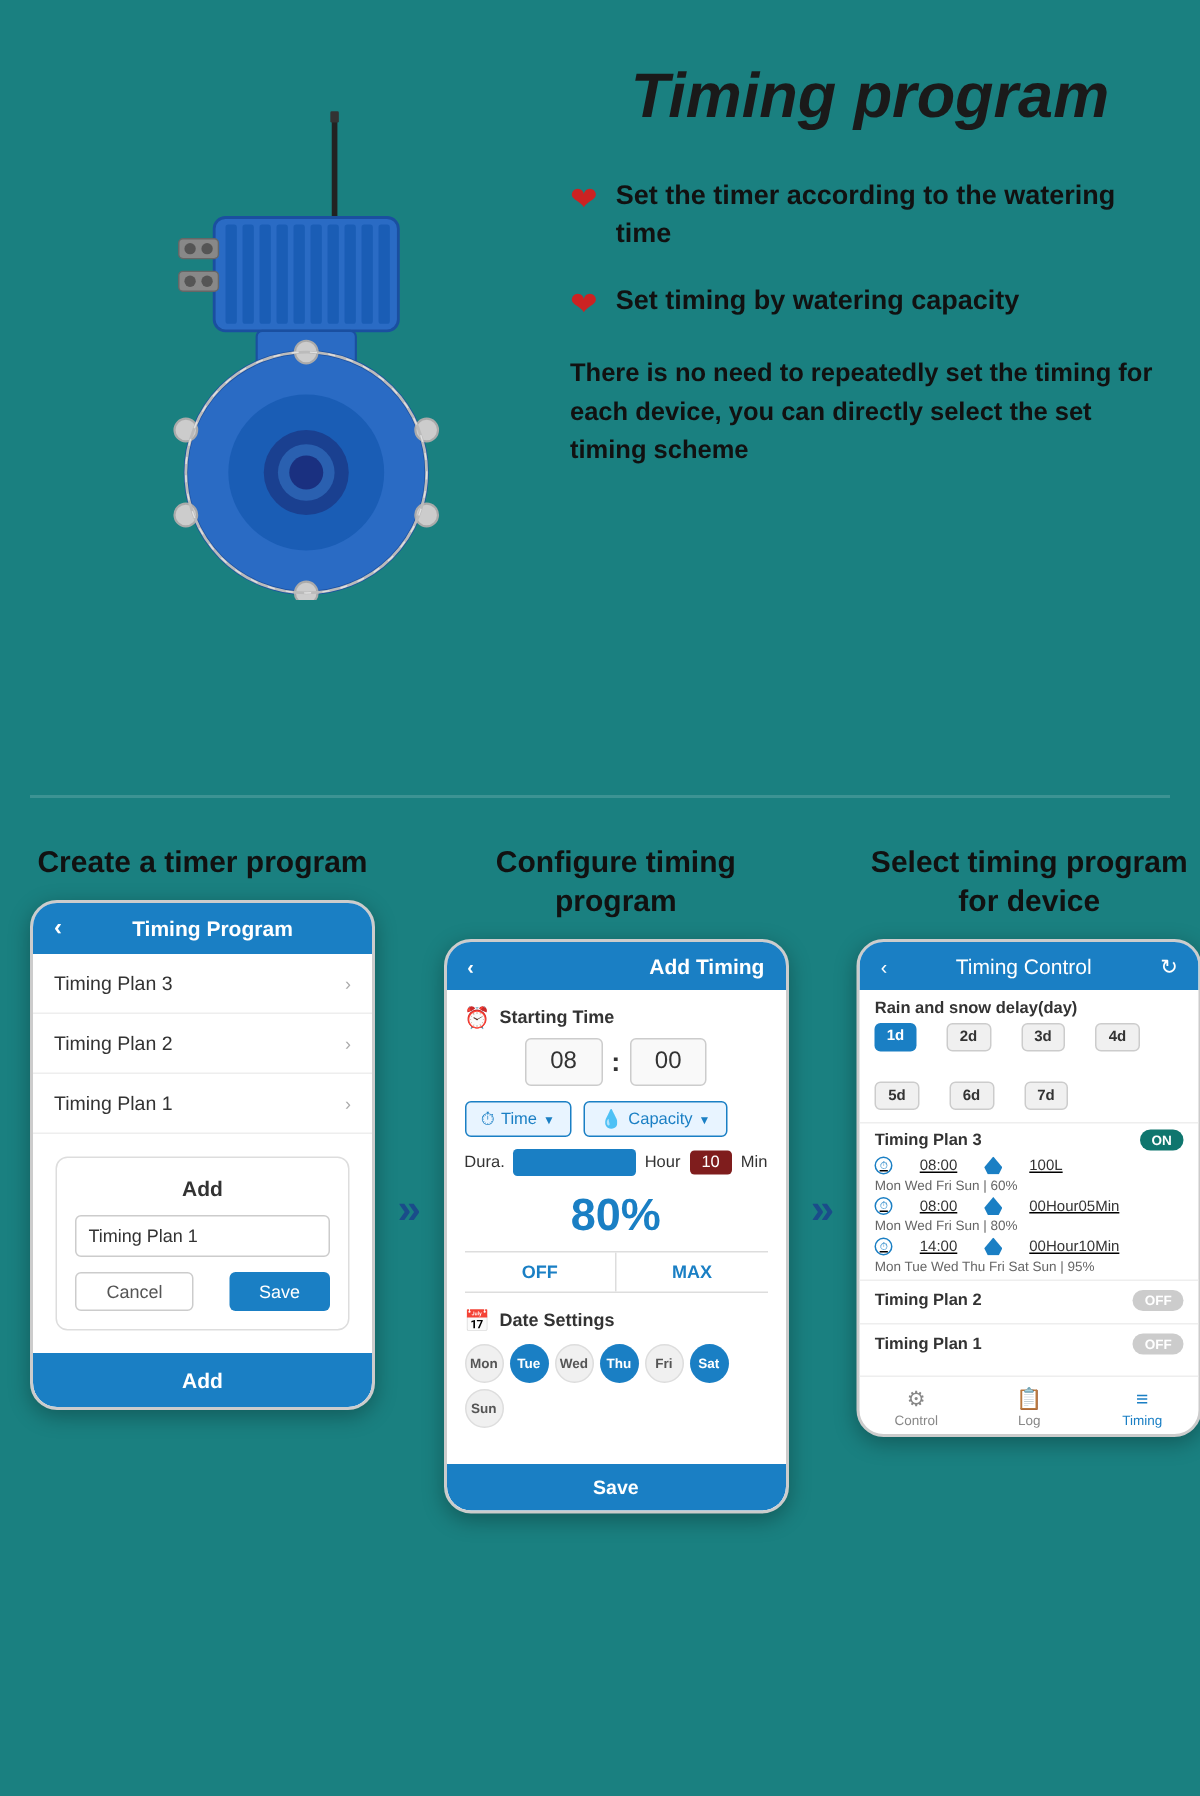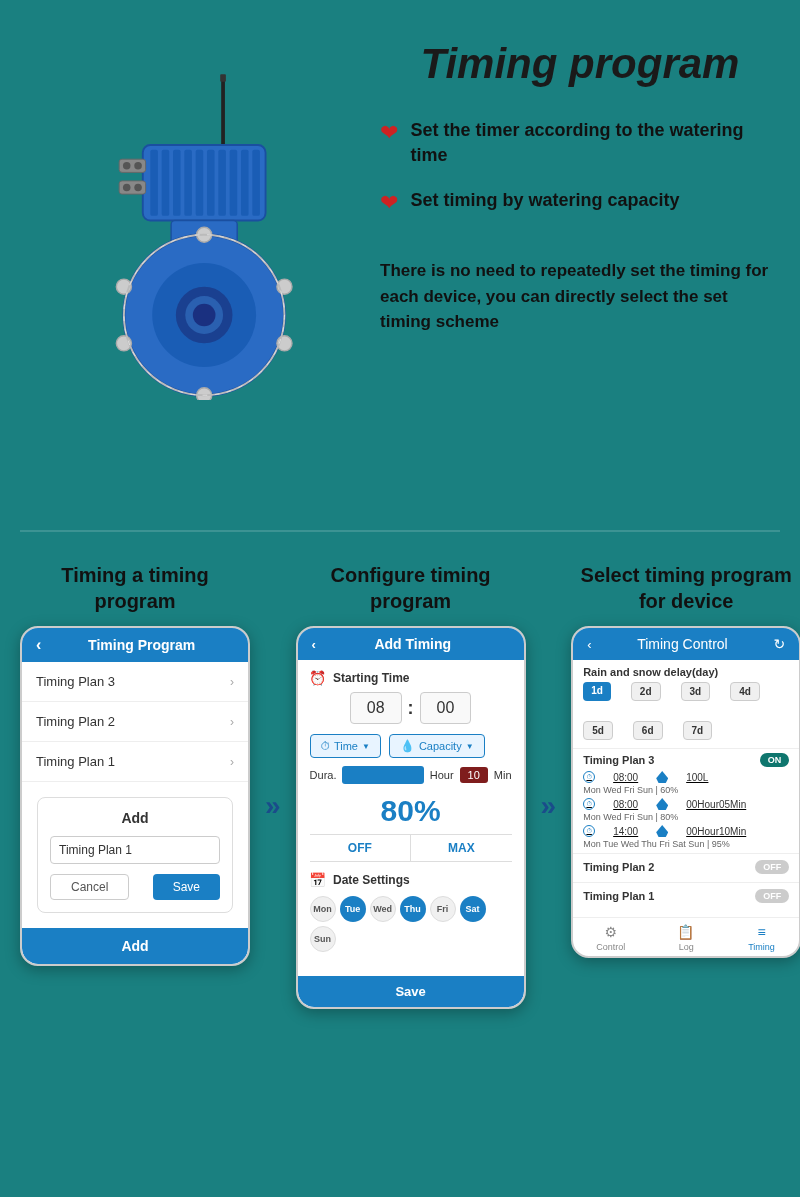--- a/index.html
+++ b/index.html
@@ -65,21 +65,21 @@
     }
 
     .feature-text {
       font-size: 18px;
       font-weight: bold;
       color: #111;
       line-height: 1.4;
     }
 
     .description-text {
-      margin-top: 42px;
+      margin-top: 20px;
       font-size: 17px;
       font-weight: bold;
       color: #111;
       line-height: 1.5;
     }
 
     
     .bottom-section {
       padding: 10px 20px 30px 20px;
     }
@@ -227,21 +227,21 @@
       background: #1a7fc4;
       color: white;
       padding: 8px 14px;
       display: flex;
       align-items: center;
       font-size: 13px;
       font-weight: bold;
     }
     .screen2-header .title {
       flex: 1;
-      text-align: center;
+      text-align: right;
       font-size: 14px;
     }
 
     .screen2-body {
       padding: 10px 12px;
     }
 
     .starting-time-label {
       display: flex;
       align-items: center;
@@ -599,21 +599,21 @@
     <div class="description-text">There is no need to repeatedly set the timing for each device, you can directly select the set timing scheme</div>
   </div>
 </div>
 
 <hr class="section-divider">
 
 <div class="bottom-section">
   <div class="steps-row">
 
     <div class="step-col">
-      <div class="step-title">Timing a timing program</div>
+      <div class="step-title">Create a timer program</div>
       <div class="phone-mockup">
 
         <div class="screen1-header">
           <span class="back-arrow">‹</span>
           <span class="title">Timing Program</span>
         </div>
 
         <div class="screen1-list">
           <div class="screen1-list-item">
             <span>Timing Plan 3</span>

